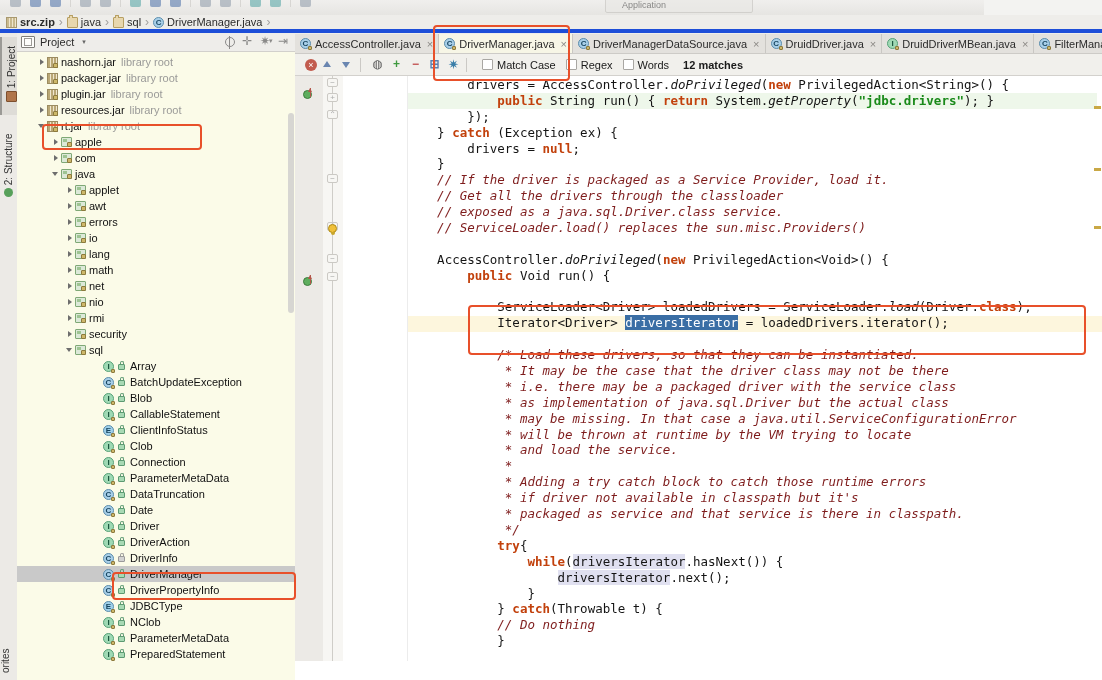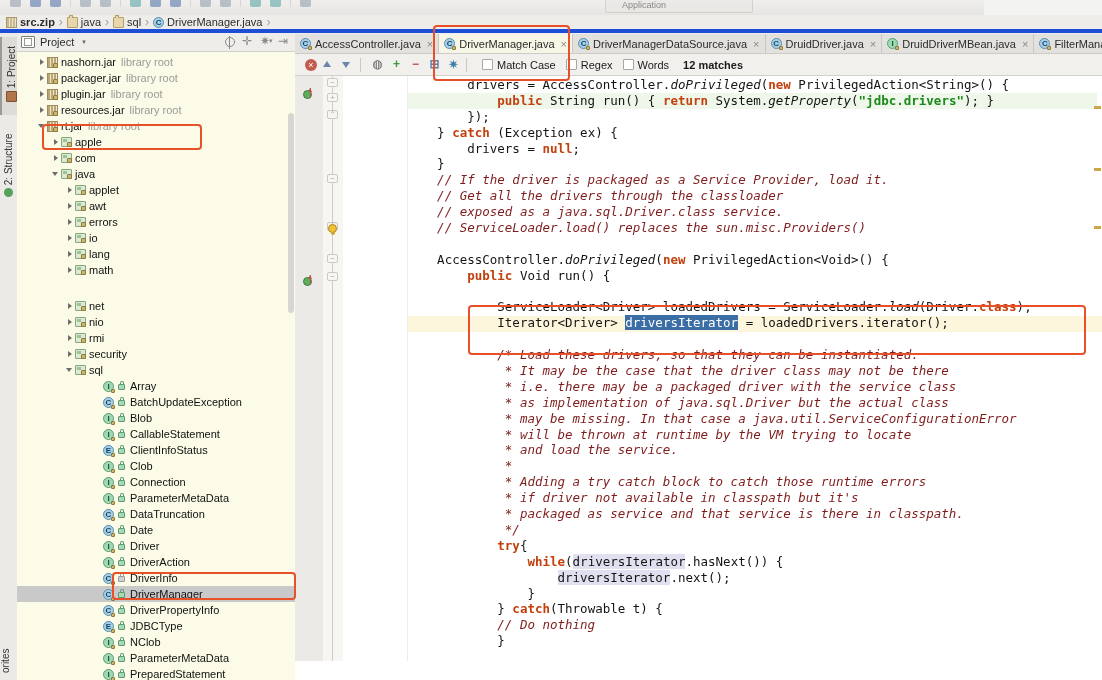--- a/index.html
+++ b/index.html
@@ -333,21 +333,21 @@
         <div class="trow" style="padding-left: 48px;">
           <span class="twist closed"></span>
           <span class="tico ic-pkg"></span>
           <span class="tlabel">lang</span>
         </div>
         <div class="trow" style="padding-left: 48px;">
           <span class="twist closed"></span>
           <span class="tico ic-pkg"></span>
           <span class="tlabel">math</span>
         </div>
-        <div class="trow" style="padding-left: 48px; margin-top: 20px;">
+        <div class="trow" style="padding-left: 48px;">
           <span class="twist closed"></span>
           <span class="tico ic-pkg"></span>
           <span class="tlabel">net</span>
         </div>
         <div class="trow" style="padding-left: 48px;">
           <span class="twist closed"></span>
           <span class="tico ic-pkg"></span>
           <span class="tlabel">nio</span>
         </div>
         <div class="trow" style="padding-left: 48px;">

